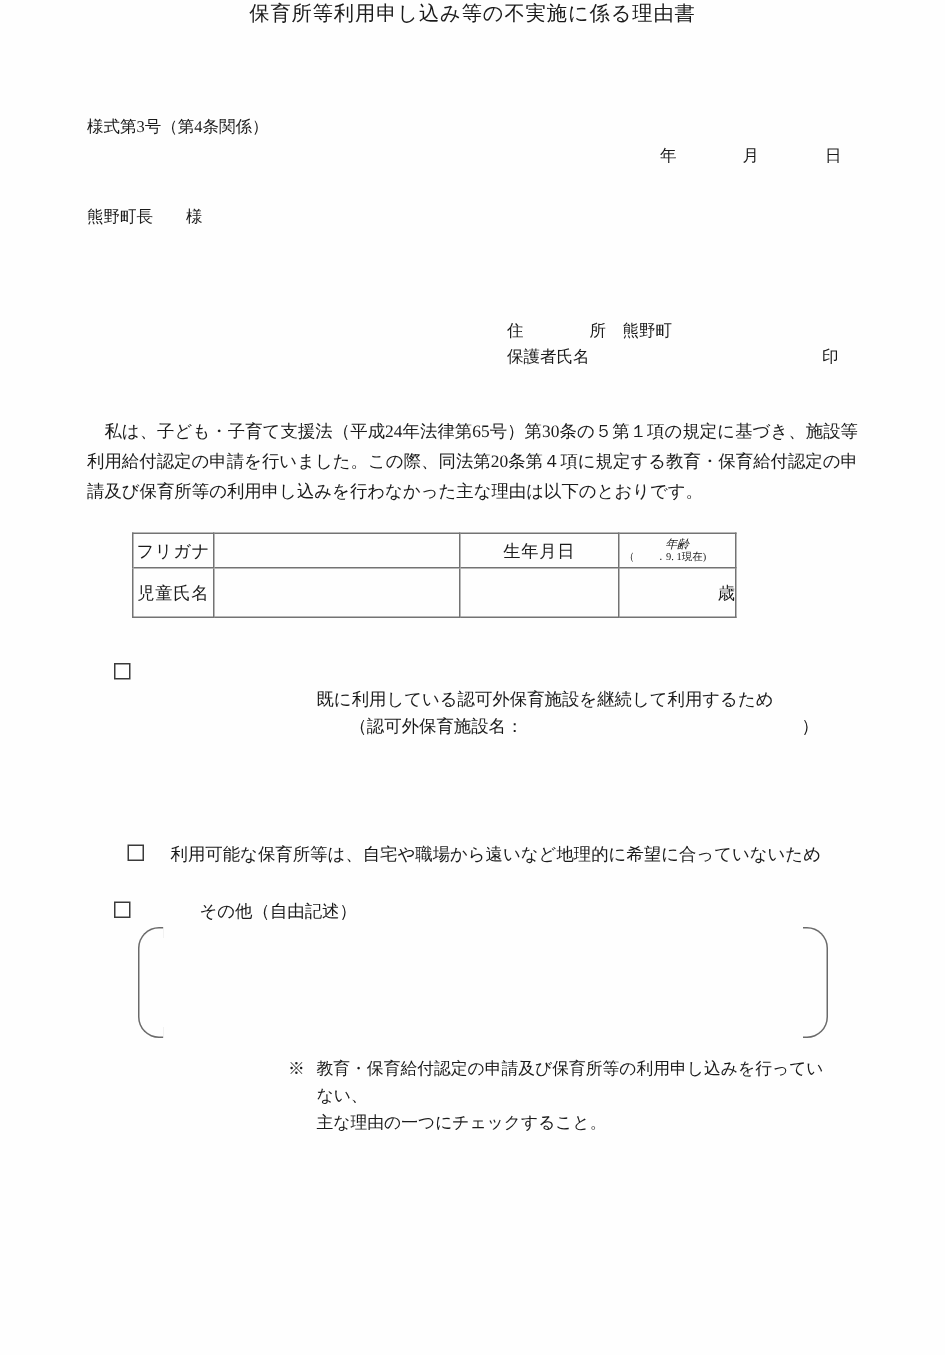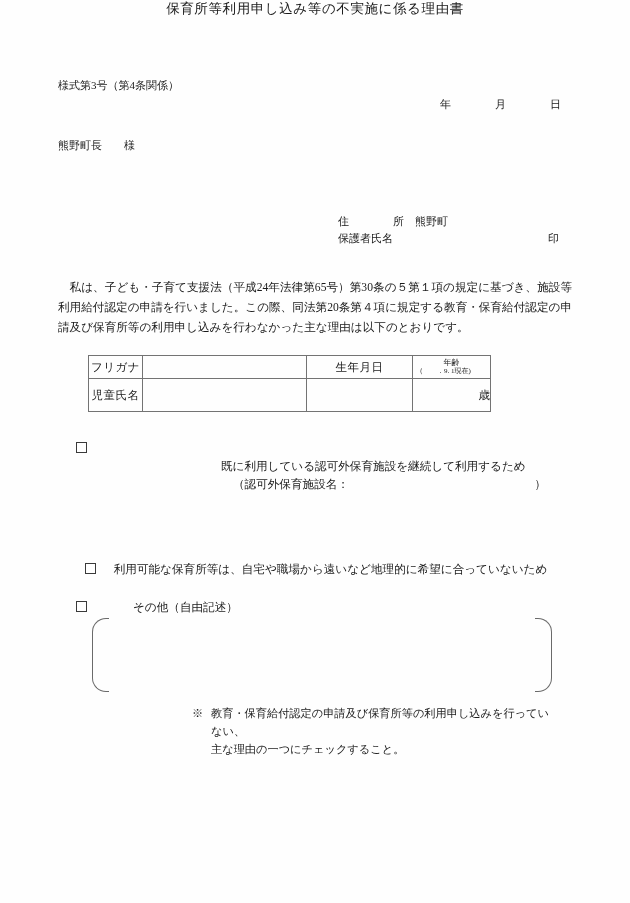--- a/index.html
+++ b/index.html
@@ -96,20 +96,21 @@
   .cell-blank { background: transparent; }
   .age-head {
     text-align: center;
     padding: 1px 0 0 0;
     height: 22px;
   }
   .age-head .age-title {
     display: block;
     font-size: 8px;
     line-height: 1.05;
+    font-style: italic;
   }
   .age-head .age-sub {
     display: block;
     font-size: 7px;
     line-height: 1.15;
     text-align: left;
     padding-left: 3px;
   }
   .age-value {
     text-align: right;
@@ -133,21 +134,21 @@
     margin-top: 2px;
   }
   .reason-body {
     margin-left: 18px;
     font-size: 11.6px;
     line-height: 1.55;
     white-space: pre-line;
   }
   .reason-sub {
     display: block;
-    margin-left: 12px;
+    margin-left: 22px;
     font-size: 11.6px;
     line-height: 1.55;
     white-space: pre;
   }
 
   #reason-1 { left: 76px; top: 440px; width: 470px; justify-content: space-between; }
   #reason-2 { left: 76px; top: 494px; width: 480px; align-items: center; }
   #reason-3 { left: 76px; top: 561px; width: 480px; justify-content: center; }
   #reason-4 { left: 76px; top: 599px; width: 480px; gap: 28px; }
 

